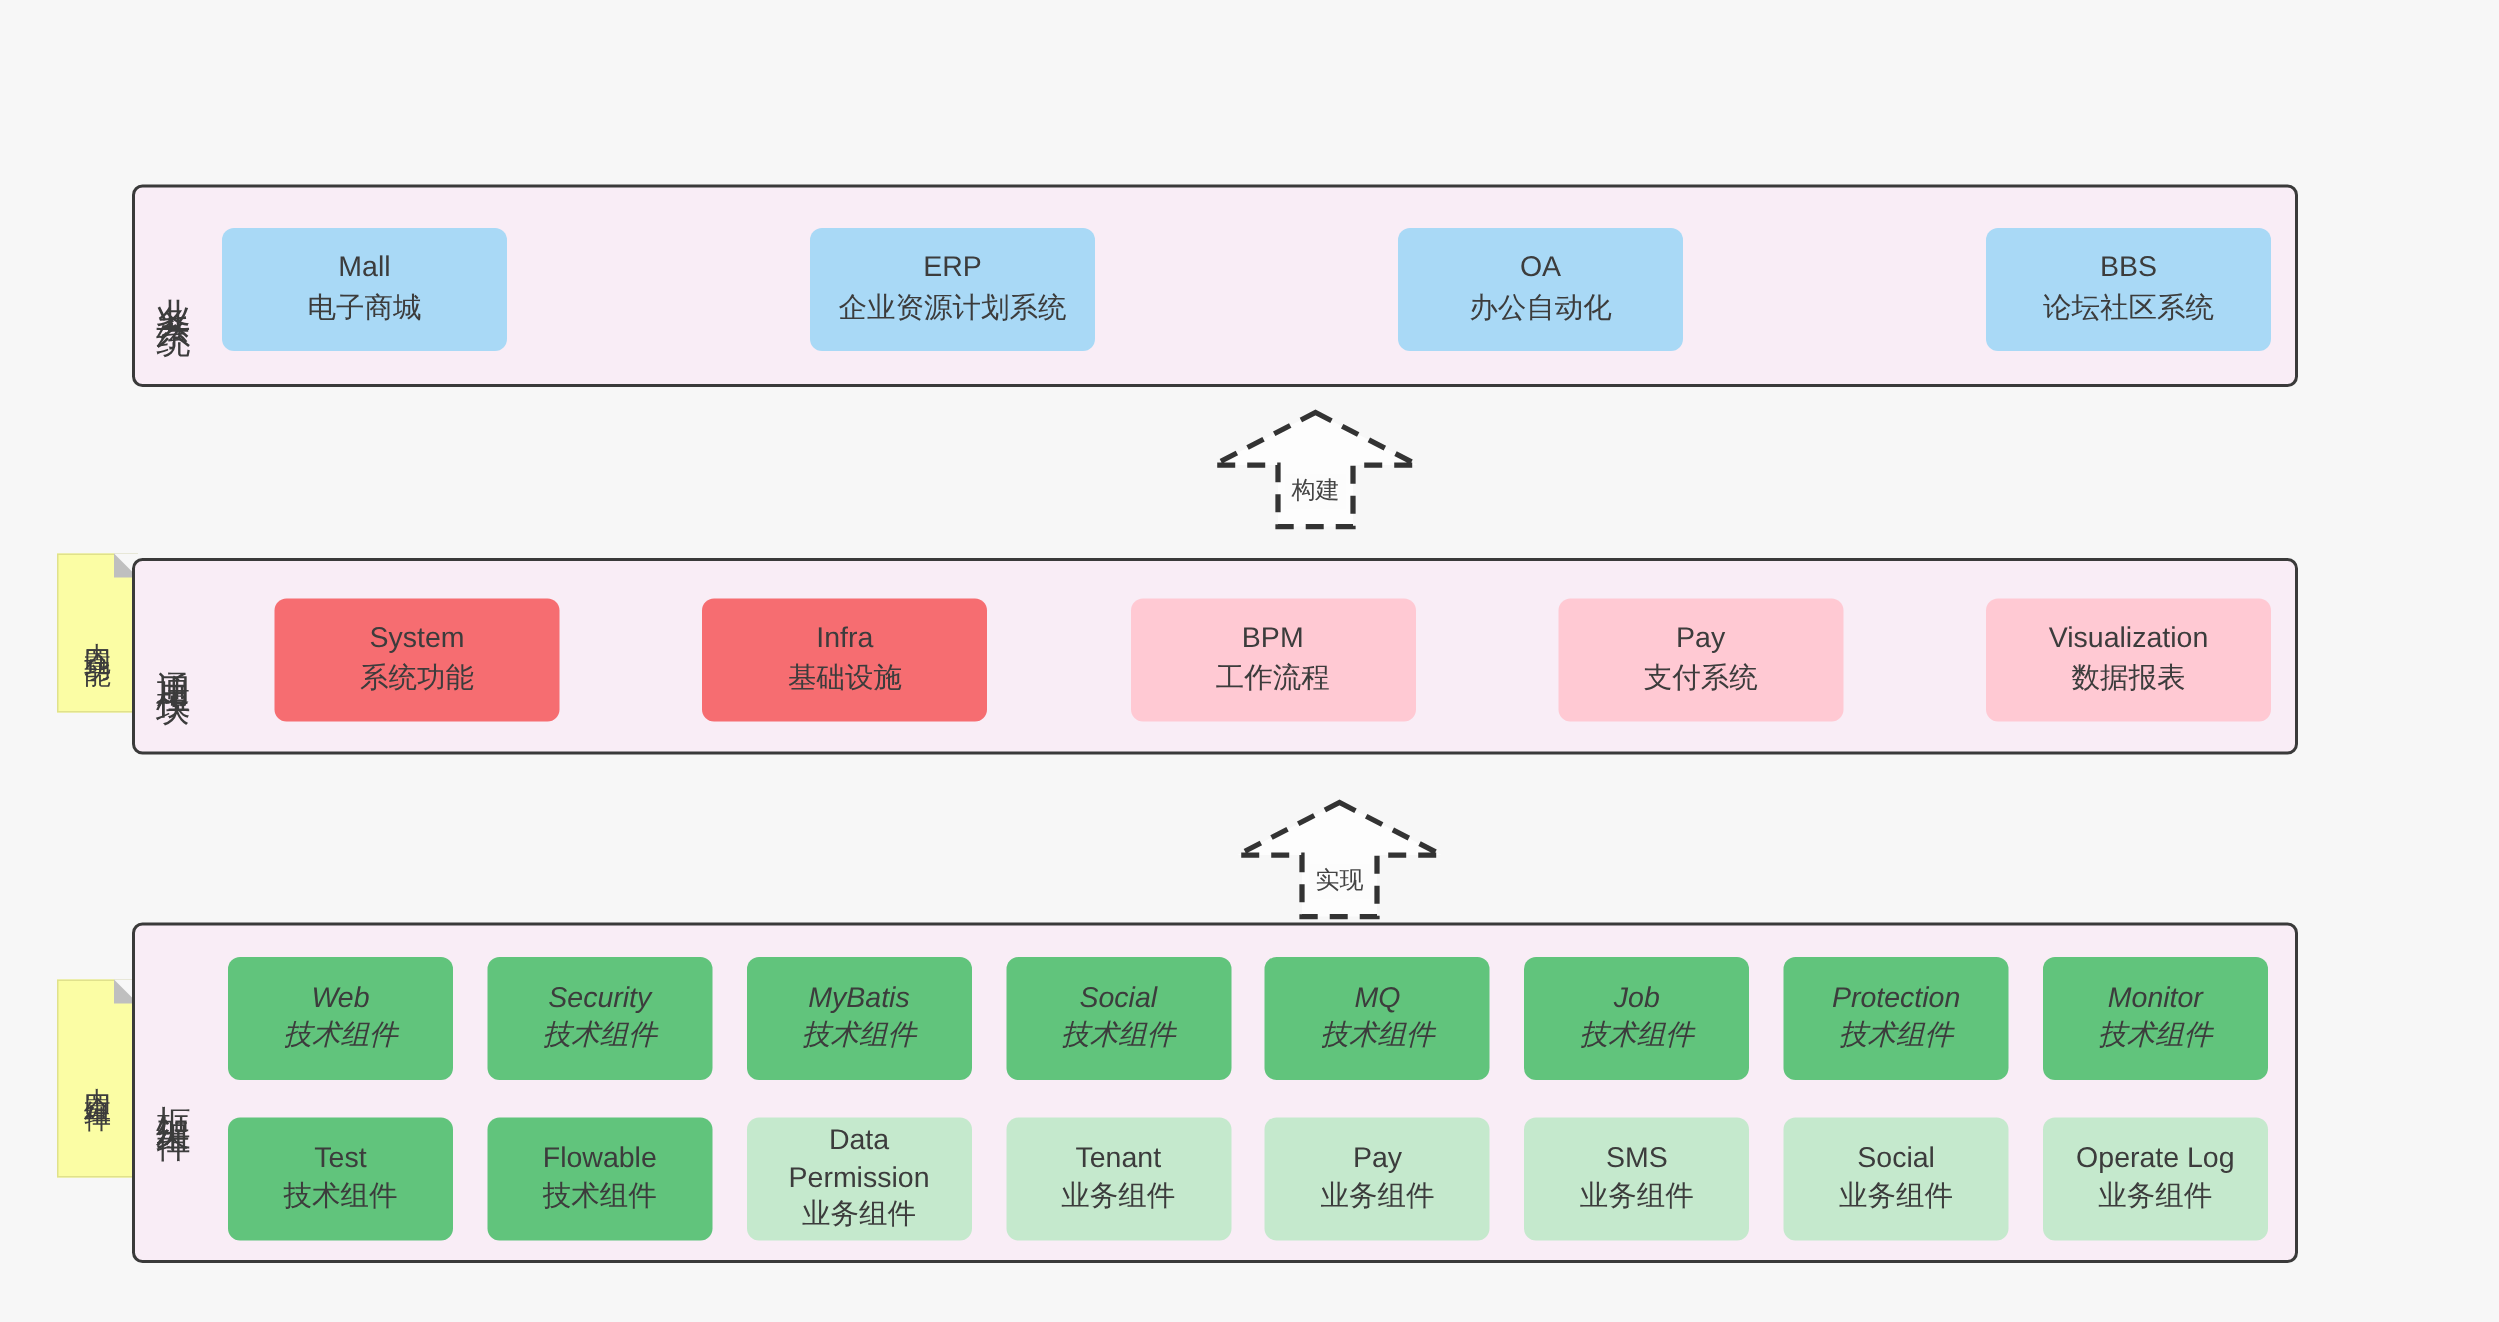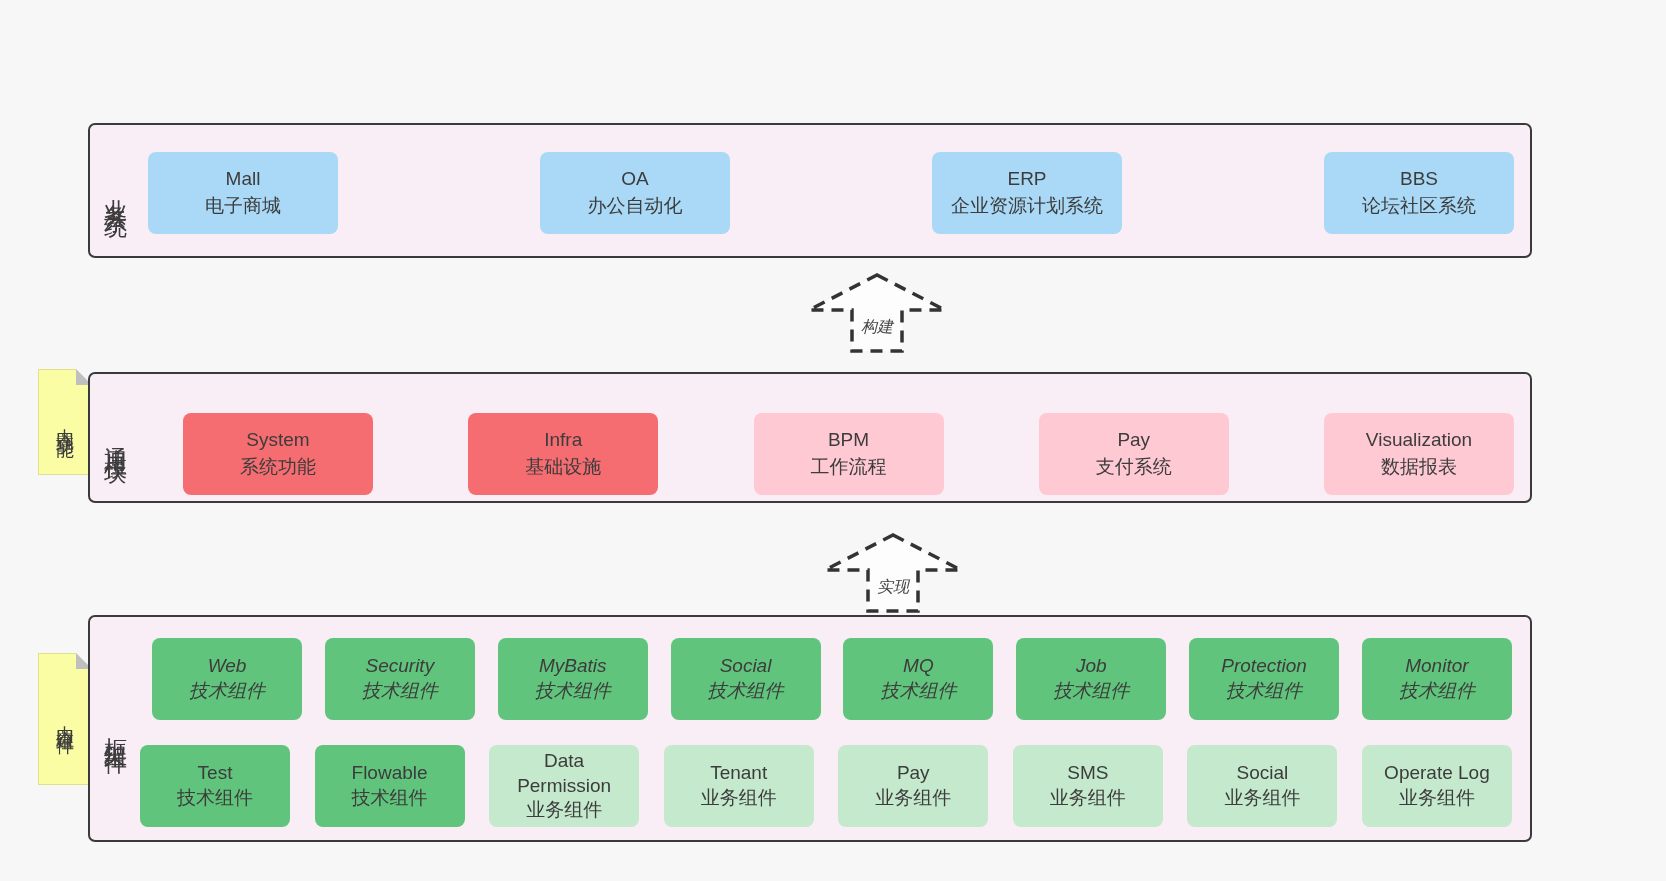--- a/index.html
+++ b/index.html
@@ -83,65 +83,65 @@
   .sticky-text{
     writing-mode:vertical-rl;
     text-orientation:upright;
     font-size:18px;
     letter-spacing:4px;
     color:var(--c-text,#3c3c3c);
   }
   
   .arrow{
     position:absolute;
-    width:142px;height:82px;font-style:italic;
+    width:142px;height:82px;
   }
   .arrow svg{display:block;width:100%;height:100%;}
   .arrow-label{
     position:absolute;
     left:50%;top:44px;
     transform:translateX(-50%);
     background:#fcfcfc;
     padding:1px 4px;
     font-size:16px;
     color:#444;
     white-space:nowrap;
   }
   
   #band-business{top:123px;height:135px;}
   #band-business .row{top:27px;}
   #band-modules{top:372px;height:131px;}
-  #band-modules .row{top:39px;padding-left:35px;}
+  #band-modules .row{top:25px;padding-left:35px;}
   #band-components{top:615px;height:227px;}
   #band-components .row.r1{top:21px;left:62px;right:18px;font-style:italic;}
-  #band-components .row.r2{top:128px;left:50px;right:18px;}
+  #band-components .row.r2{top:128px;left:62px;right:18px;}
   #sticky-modules{top:369px;height:106px;}
   #sticky-components{top:653px;height:132px;}
   #arrow-build{left:806px;top:272px;}
   #arrow-implement{left:822px;top:532px;}
 </style>
 </head>
 <body>
 
 <div id="canvas">
 
   <div class="band" id="band-business">
     <div class="band-label">业务系统</div>
     <div class="row">
       <div class="box box-w190 v-blue">
         <div>Mall</div>
         <div>电子商城</div>
       </div>
       <div class="box box-w190 v-blue">
+        <div>ERP</div>
+        <div>企业资源计划系统</div>
+      </div>
+      <div class="box box-w190 v-blue">
         <div>OA</div>
         <div>办公自动化</div>
-      </div>
-      <div class="box box-w190 v-blue">
-        <div>ERP</div>
-        <div>企业资源计划系统</div>
       </div>
       <div class="box box-w190 v-blue">
         <div>BBS</div>
         <div>论坛社区系统</div>
       </div>
     </div>
   </div>
 
   <div class="arrow" id="arrow-build">
     <svg viewBox="0 0 142 82">

